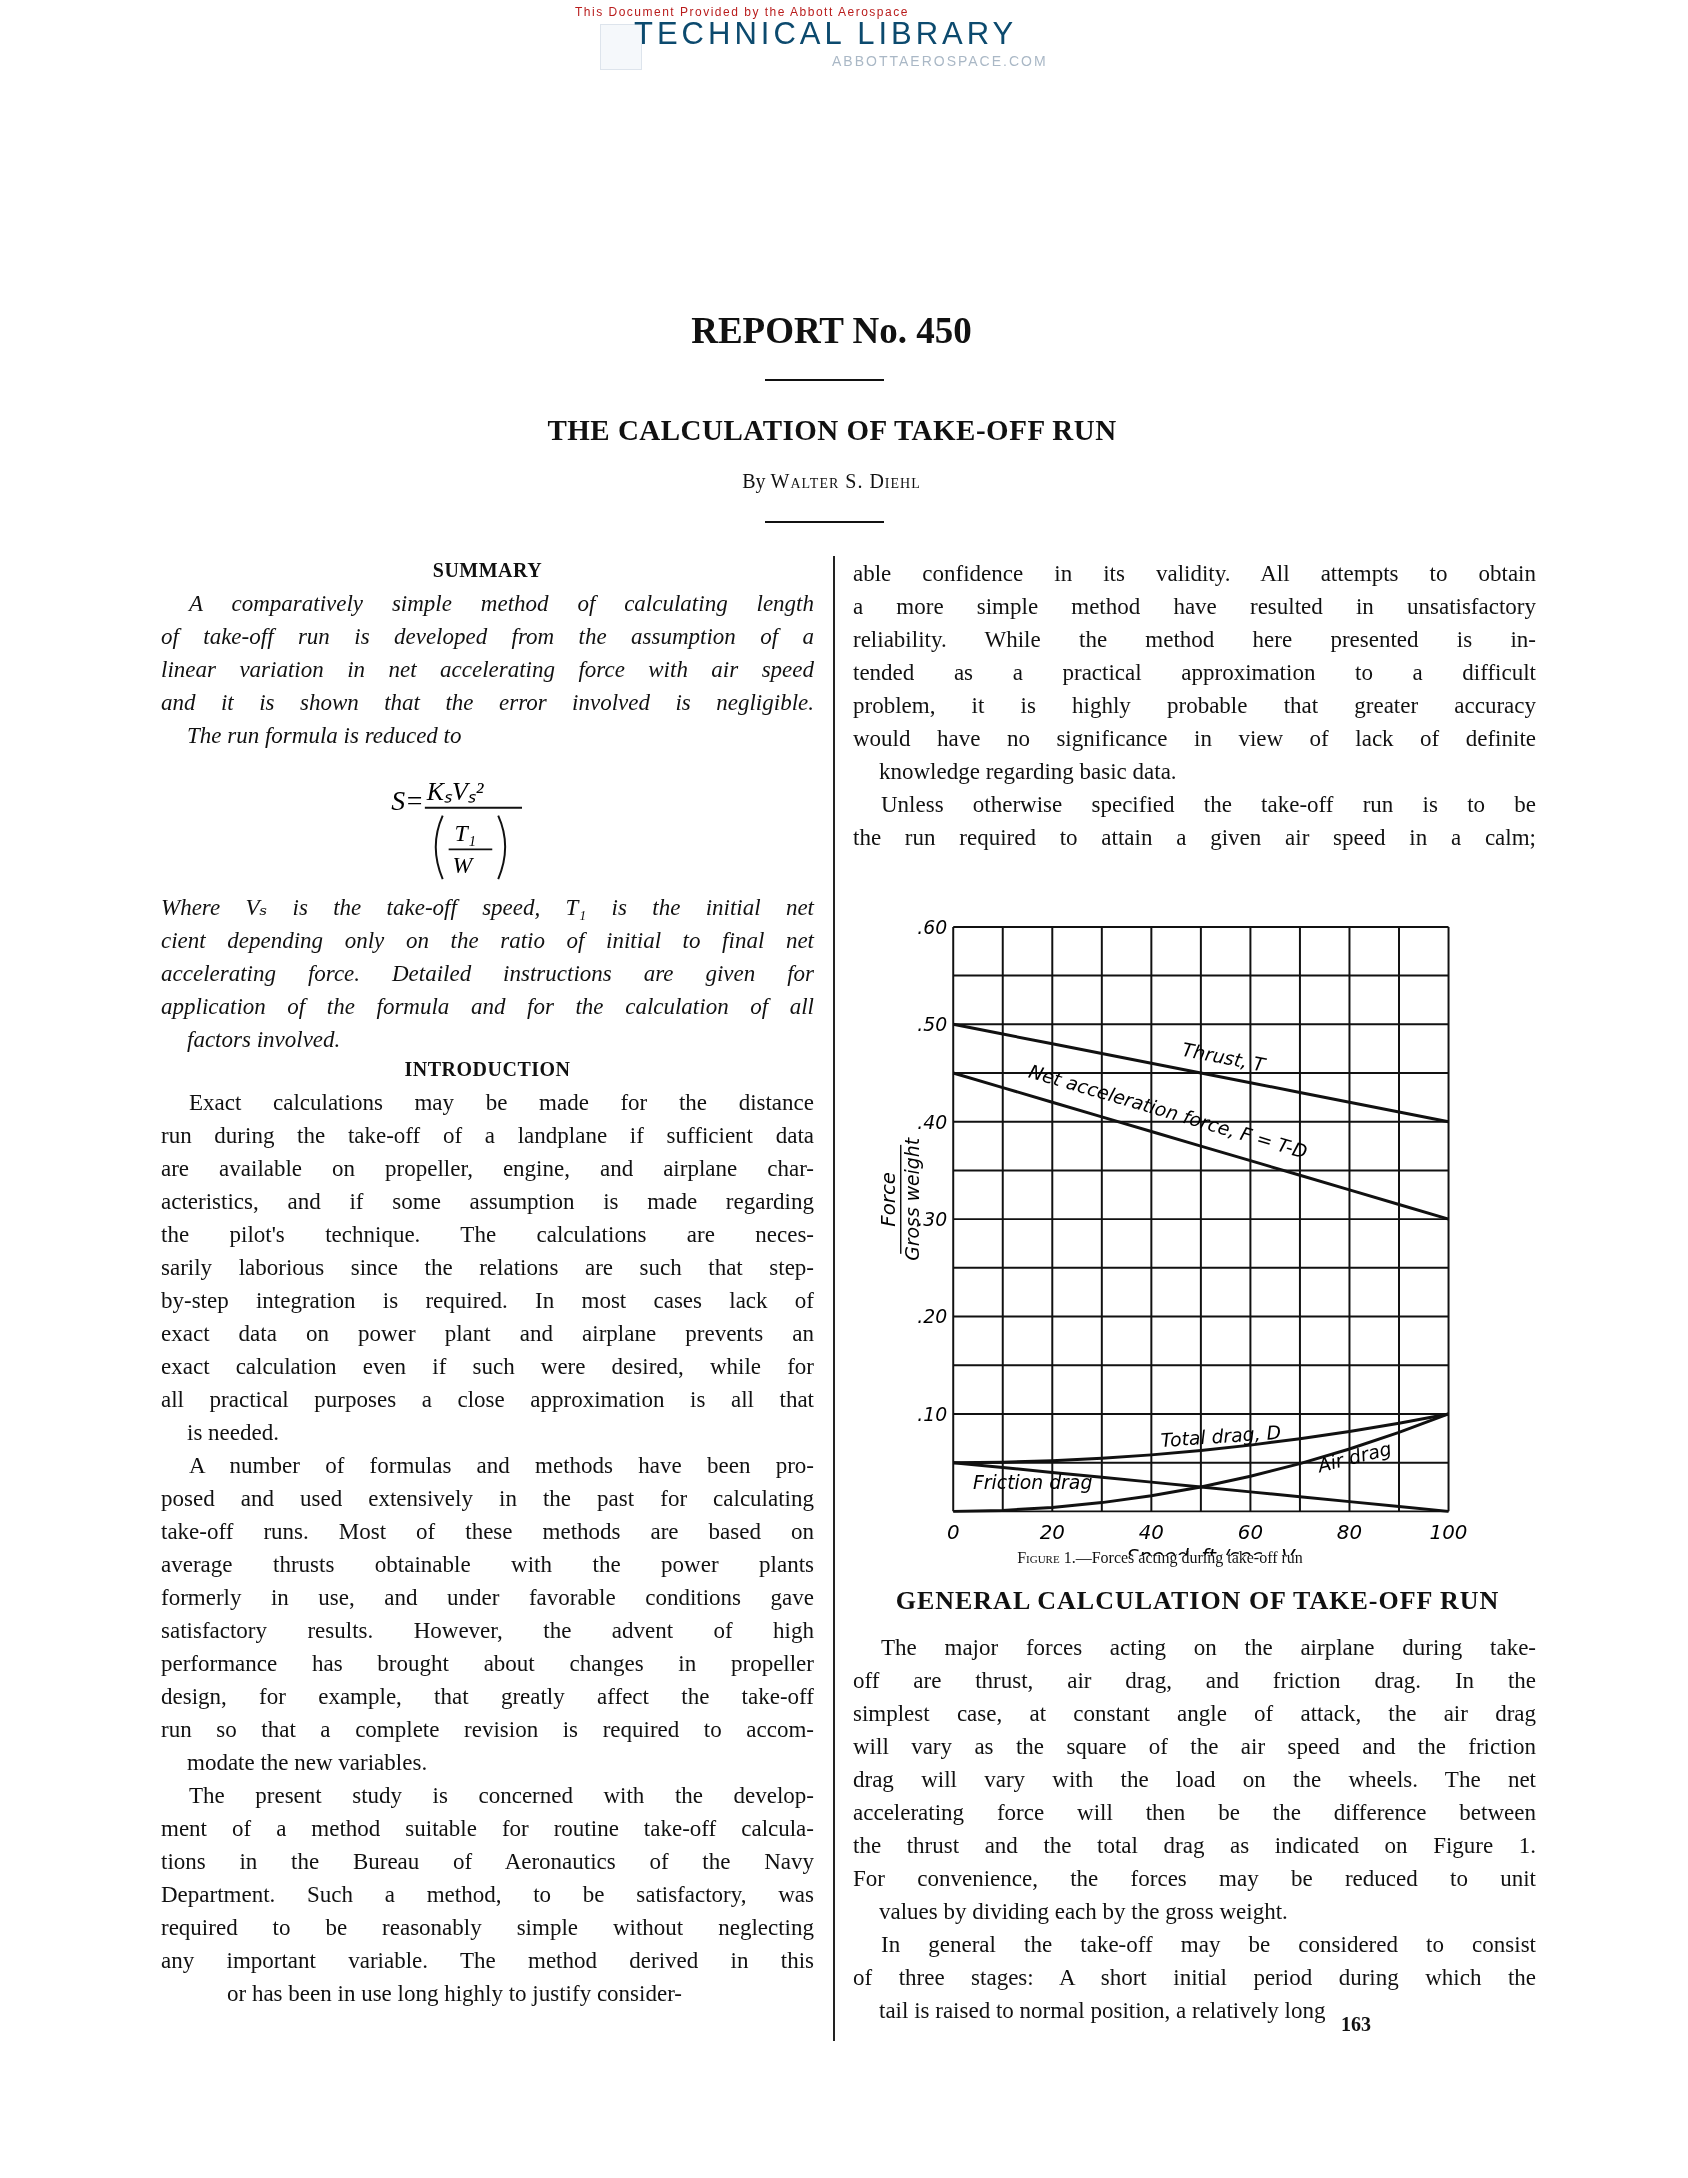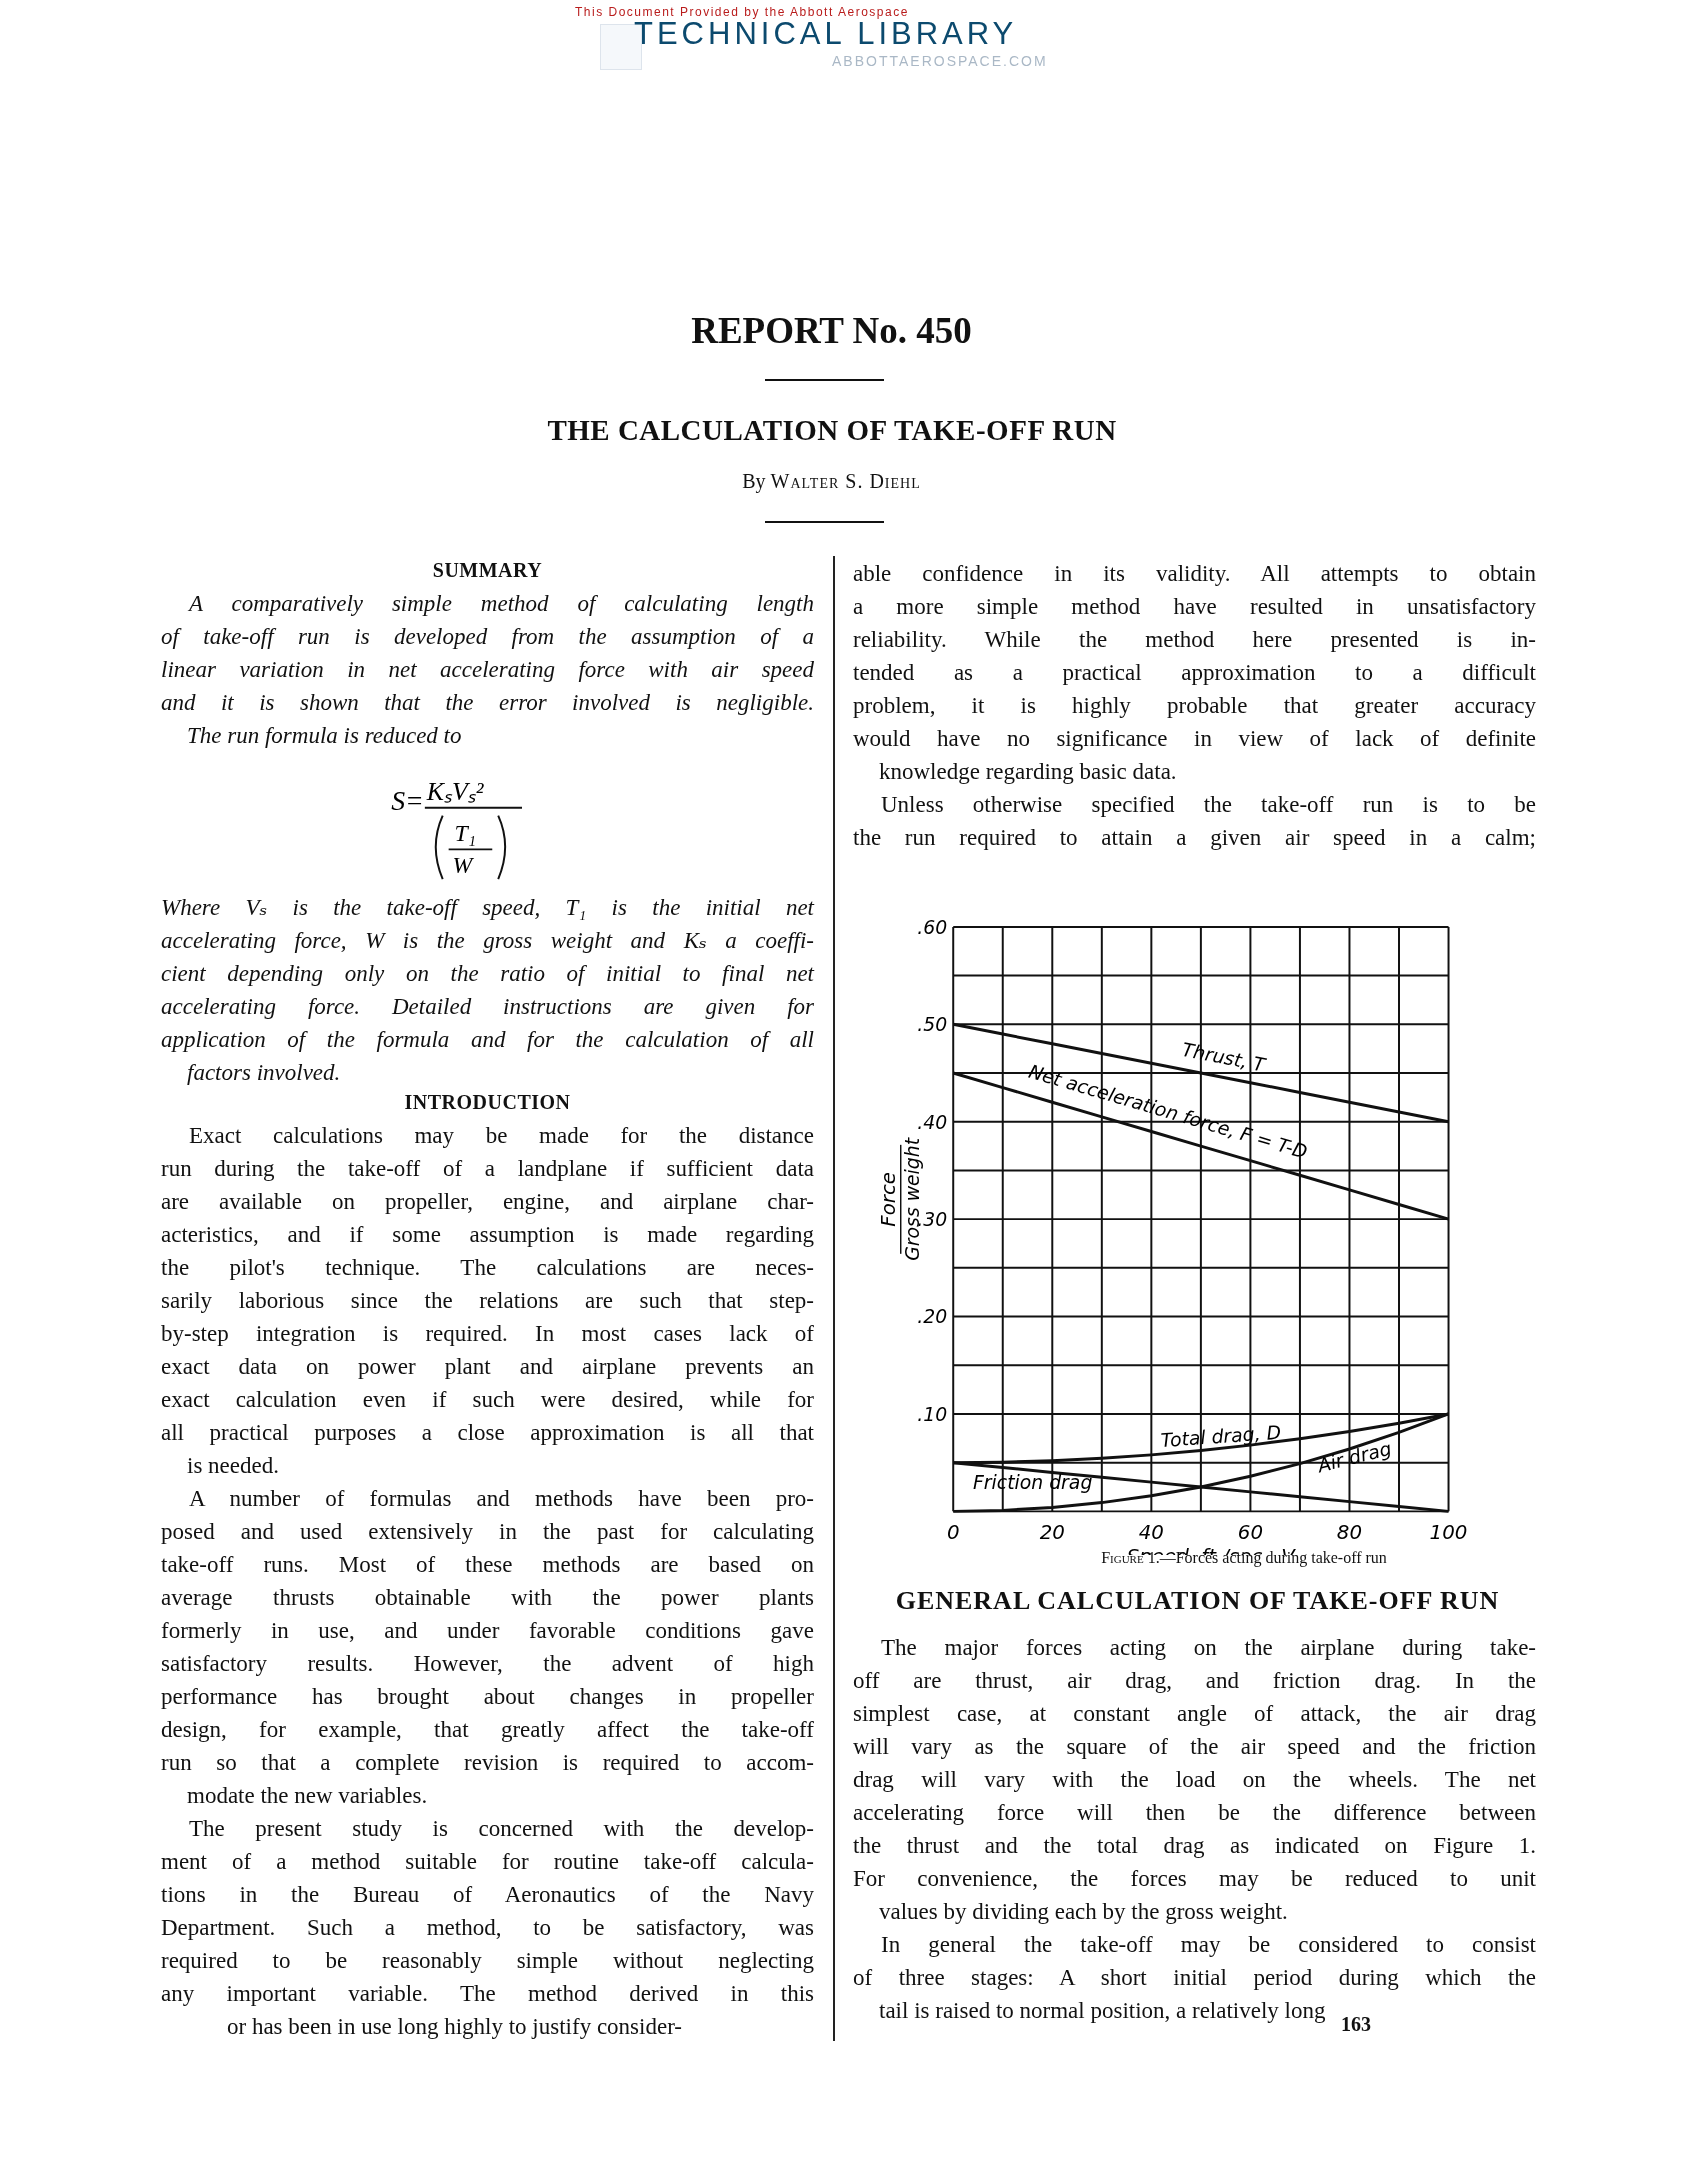--- a/index.html
+++ b/index.html
@@ -21,21 +21,21 @@
   .col-right { left: 853px; top: 557px; width: 683px; }
   .col-divider { position: absolute; left: 833px; top: 556px; width: 2px; height: 1485px; background: #222; }
 
   .heading { text-align: center; font-weight: bold; font-size: 20px; letter-spacing: 0.5px; }
   .ital { font-style: italic; }
   .line { display: block; text-align: justify; text-align-last: justify; white-space: nowrap; }
   .line.last { text-align-last: left; margin-left: 26px; }
 
   .formula { position: absolute; left: 391px; top: 772px; width: 149px; height: 114px; font-style: italic; font-size: 28px; }
 
-  .caption { position: absolute; left: 1036px; top: 1549px; width: 416px; text-align: center; font-size: 16px; }
+  .caption { position: absolute; left: 952px; top: 1549px; width: 416px; text-align: center; font-size: 16px; }
   .caption .sc { font-variant: small-caps; }
   .gen-heading { position: absolute; left: 871px; top: 1586px; width: 653px; text-align: center; font-weight: bold; font-size: 26px; letter-spacing: 1px; }
   .page-num { position: absolute; left: 1341px; top: 2013px; font-size: 20px; font-weight: bold; text-align: right; }
 
   .chart { position: absolute; left: 871px; top: 911px; width: 634px; height: 644px; }
   .chart text { font-family: "DejaVu Sans", sans-serif; font-style: italic; }
 </style>
 </head>
 <body>
 
@@ -60,21 +60,20 @@
   <div class="ital" id="sum-before">
       <span class="line" style="padding-left: 28px;">A comparatively simple method of calculating length</span>
       <span class="line">of take-off run is developed from the assumption of a</span>
       <span class="line">linear variation in net accelerating force with air speed</span>
       <span class="line">and it is shown that the error involved is negligible.</span>
       <span class="line last">The run formula is reduced to</span>
     </div>
   <div style="height:139px;"></div>
   <div class="ital" id="sum-after">
       <span class="line">Where Vₛ is the take-off speed, T₁ is the initial net</span>
-      <span class="line">accelerating force, W is the gross weight and Kₛ a coeffi-</span>
       <span class="line">cient depending only on the ratio of initial to final net</span>
       <span class="line">accelerating force. Detailed instructions are given for</span>
       <span class="line">application of the formula and for the calculation of all</span>
       <span class="line last">factors involved.</span>
     </div>
   <div class="heading" style="margin-top:-3px;">INTRODUCTION</div>
   <div id="intro-body">
       <div>
         <span class="line" style="padding-left: 28px;">Exact calculations may be made for the distance</span>
         <span class="line">run during the take-off of a landplane if sufficient data</span>

